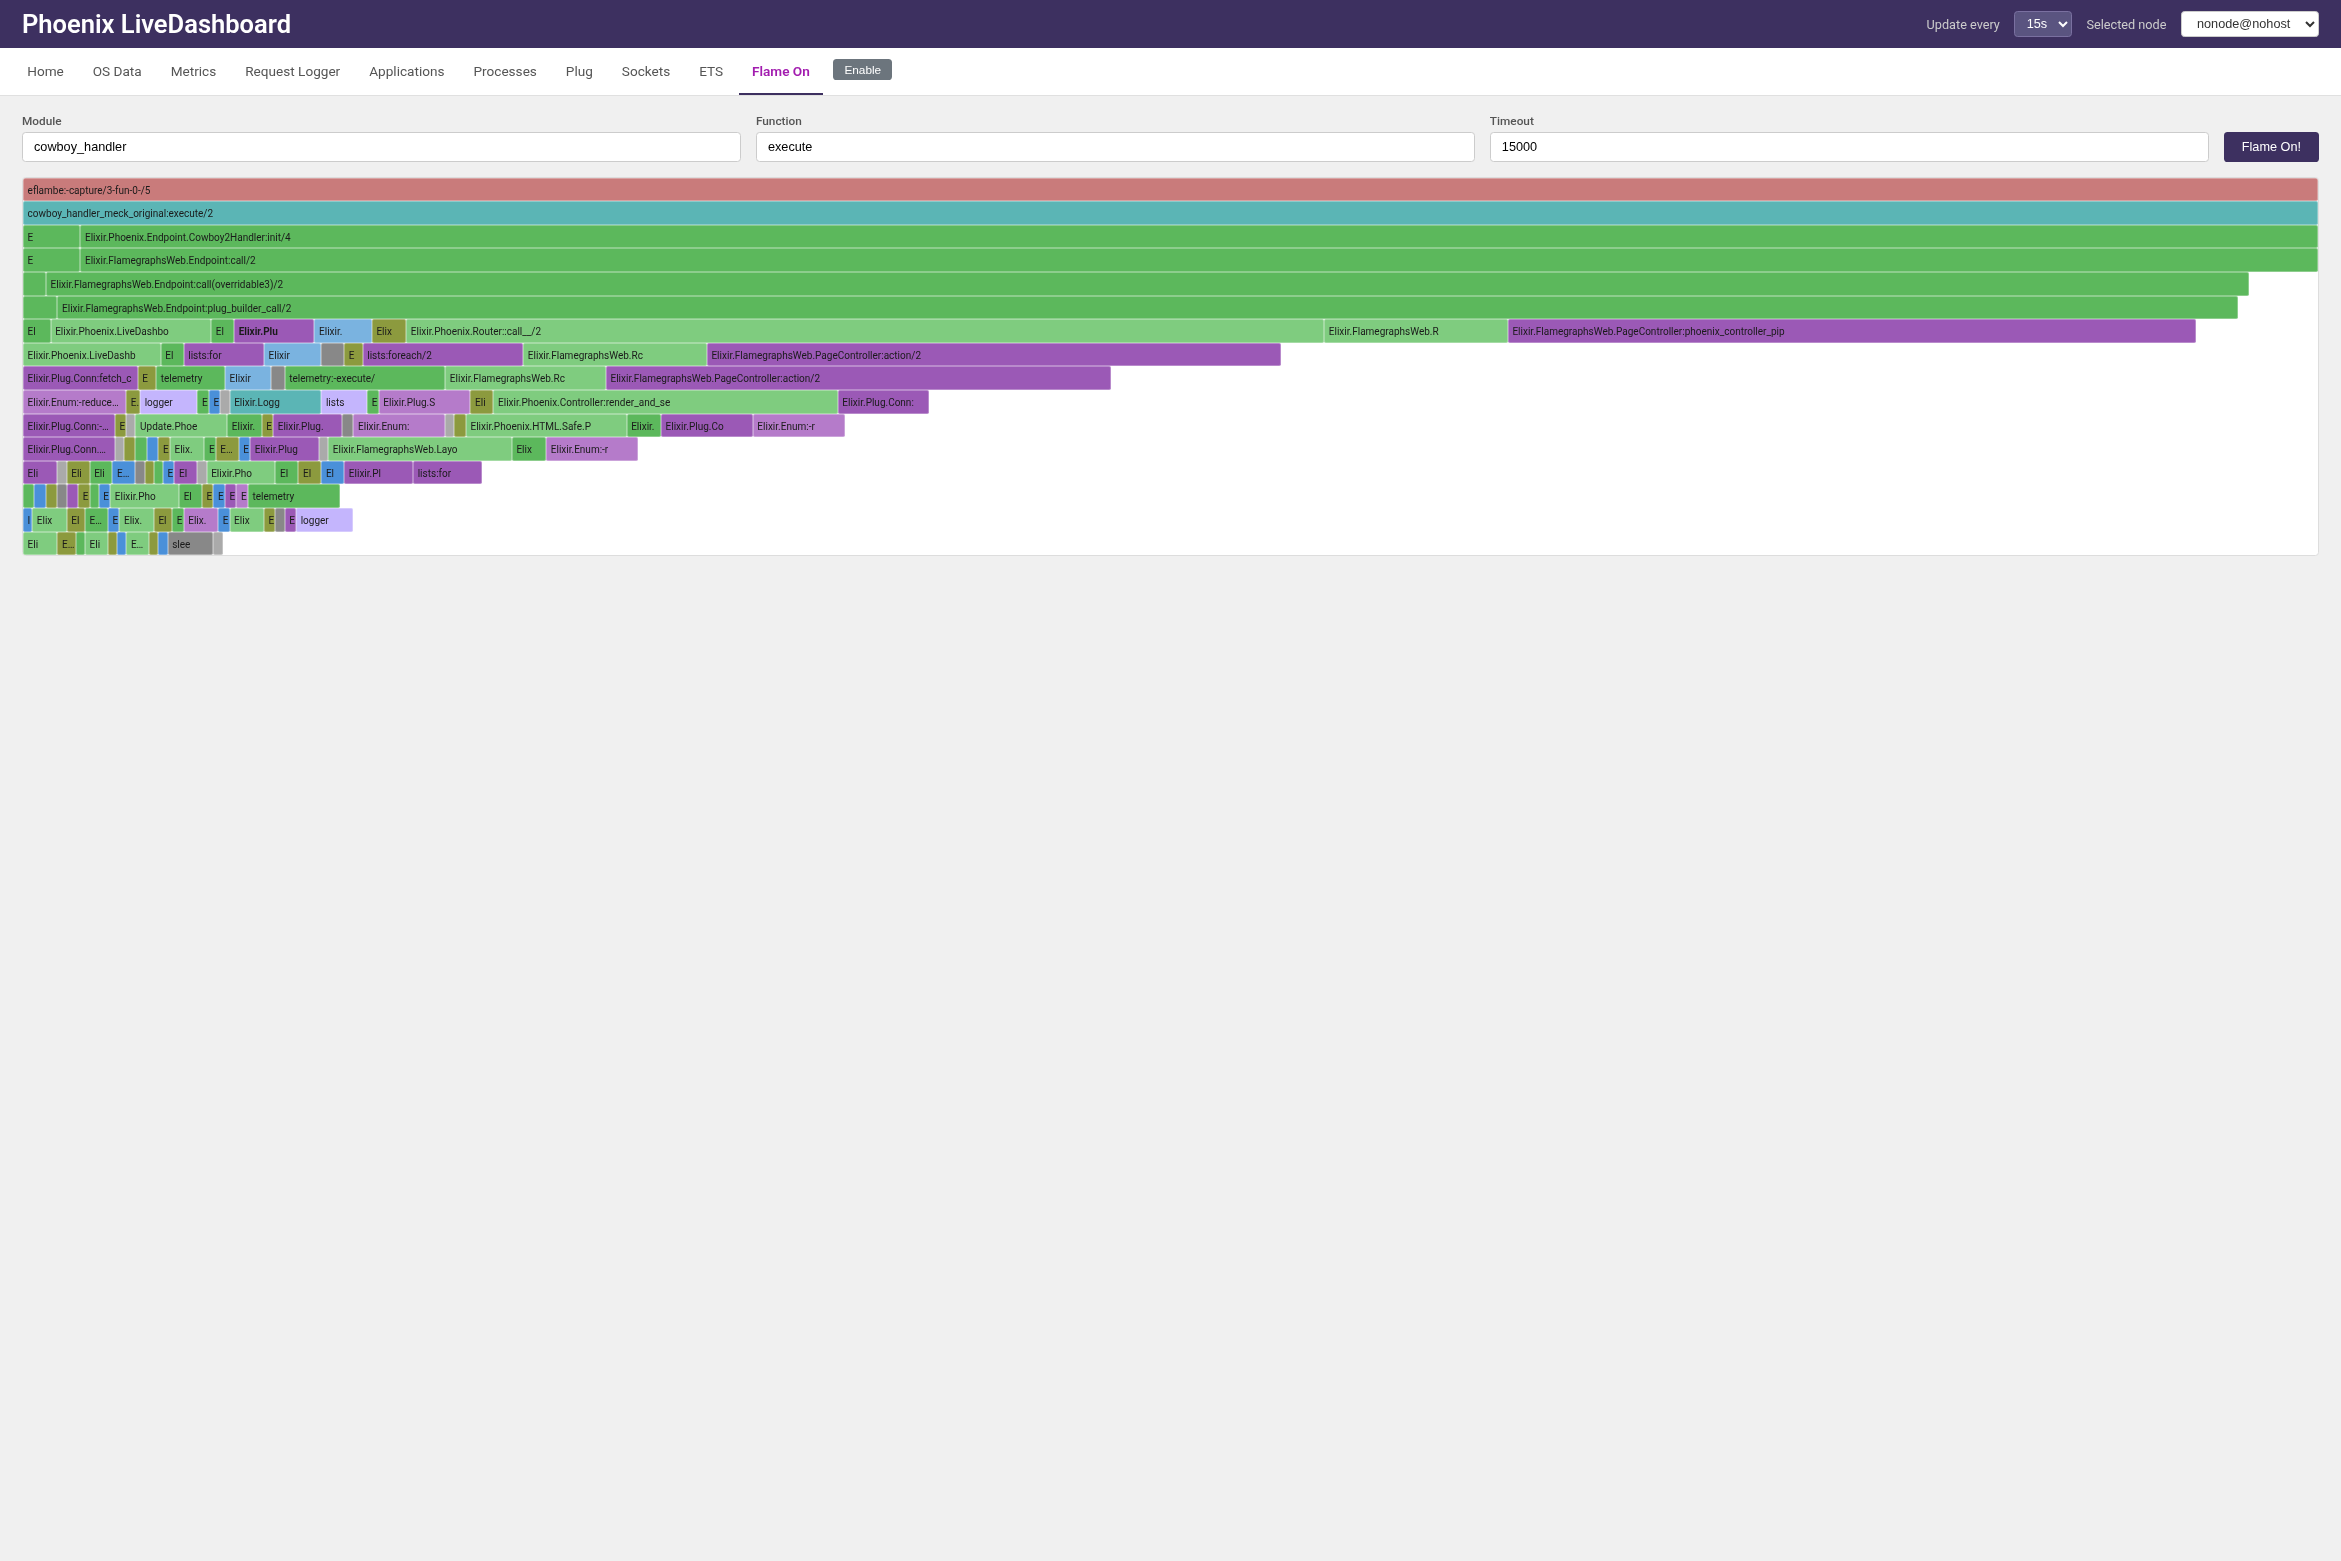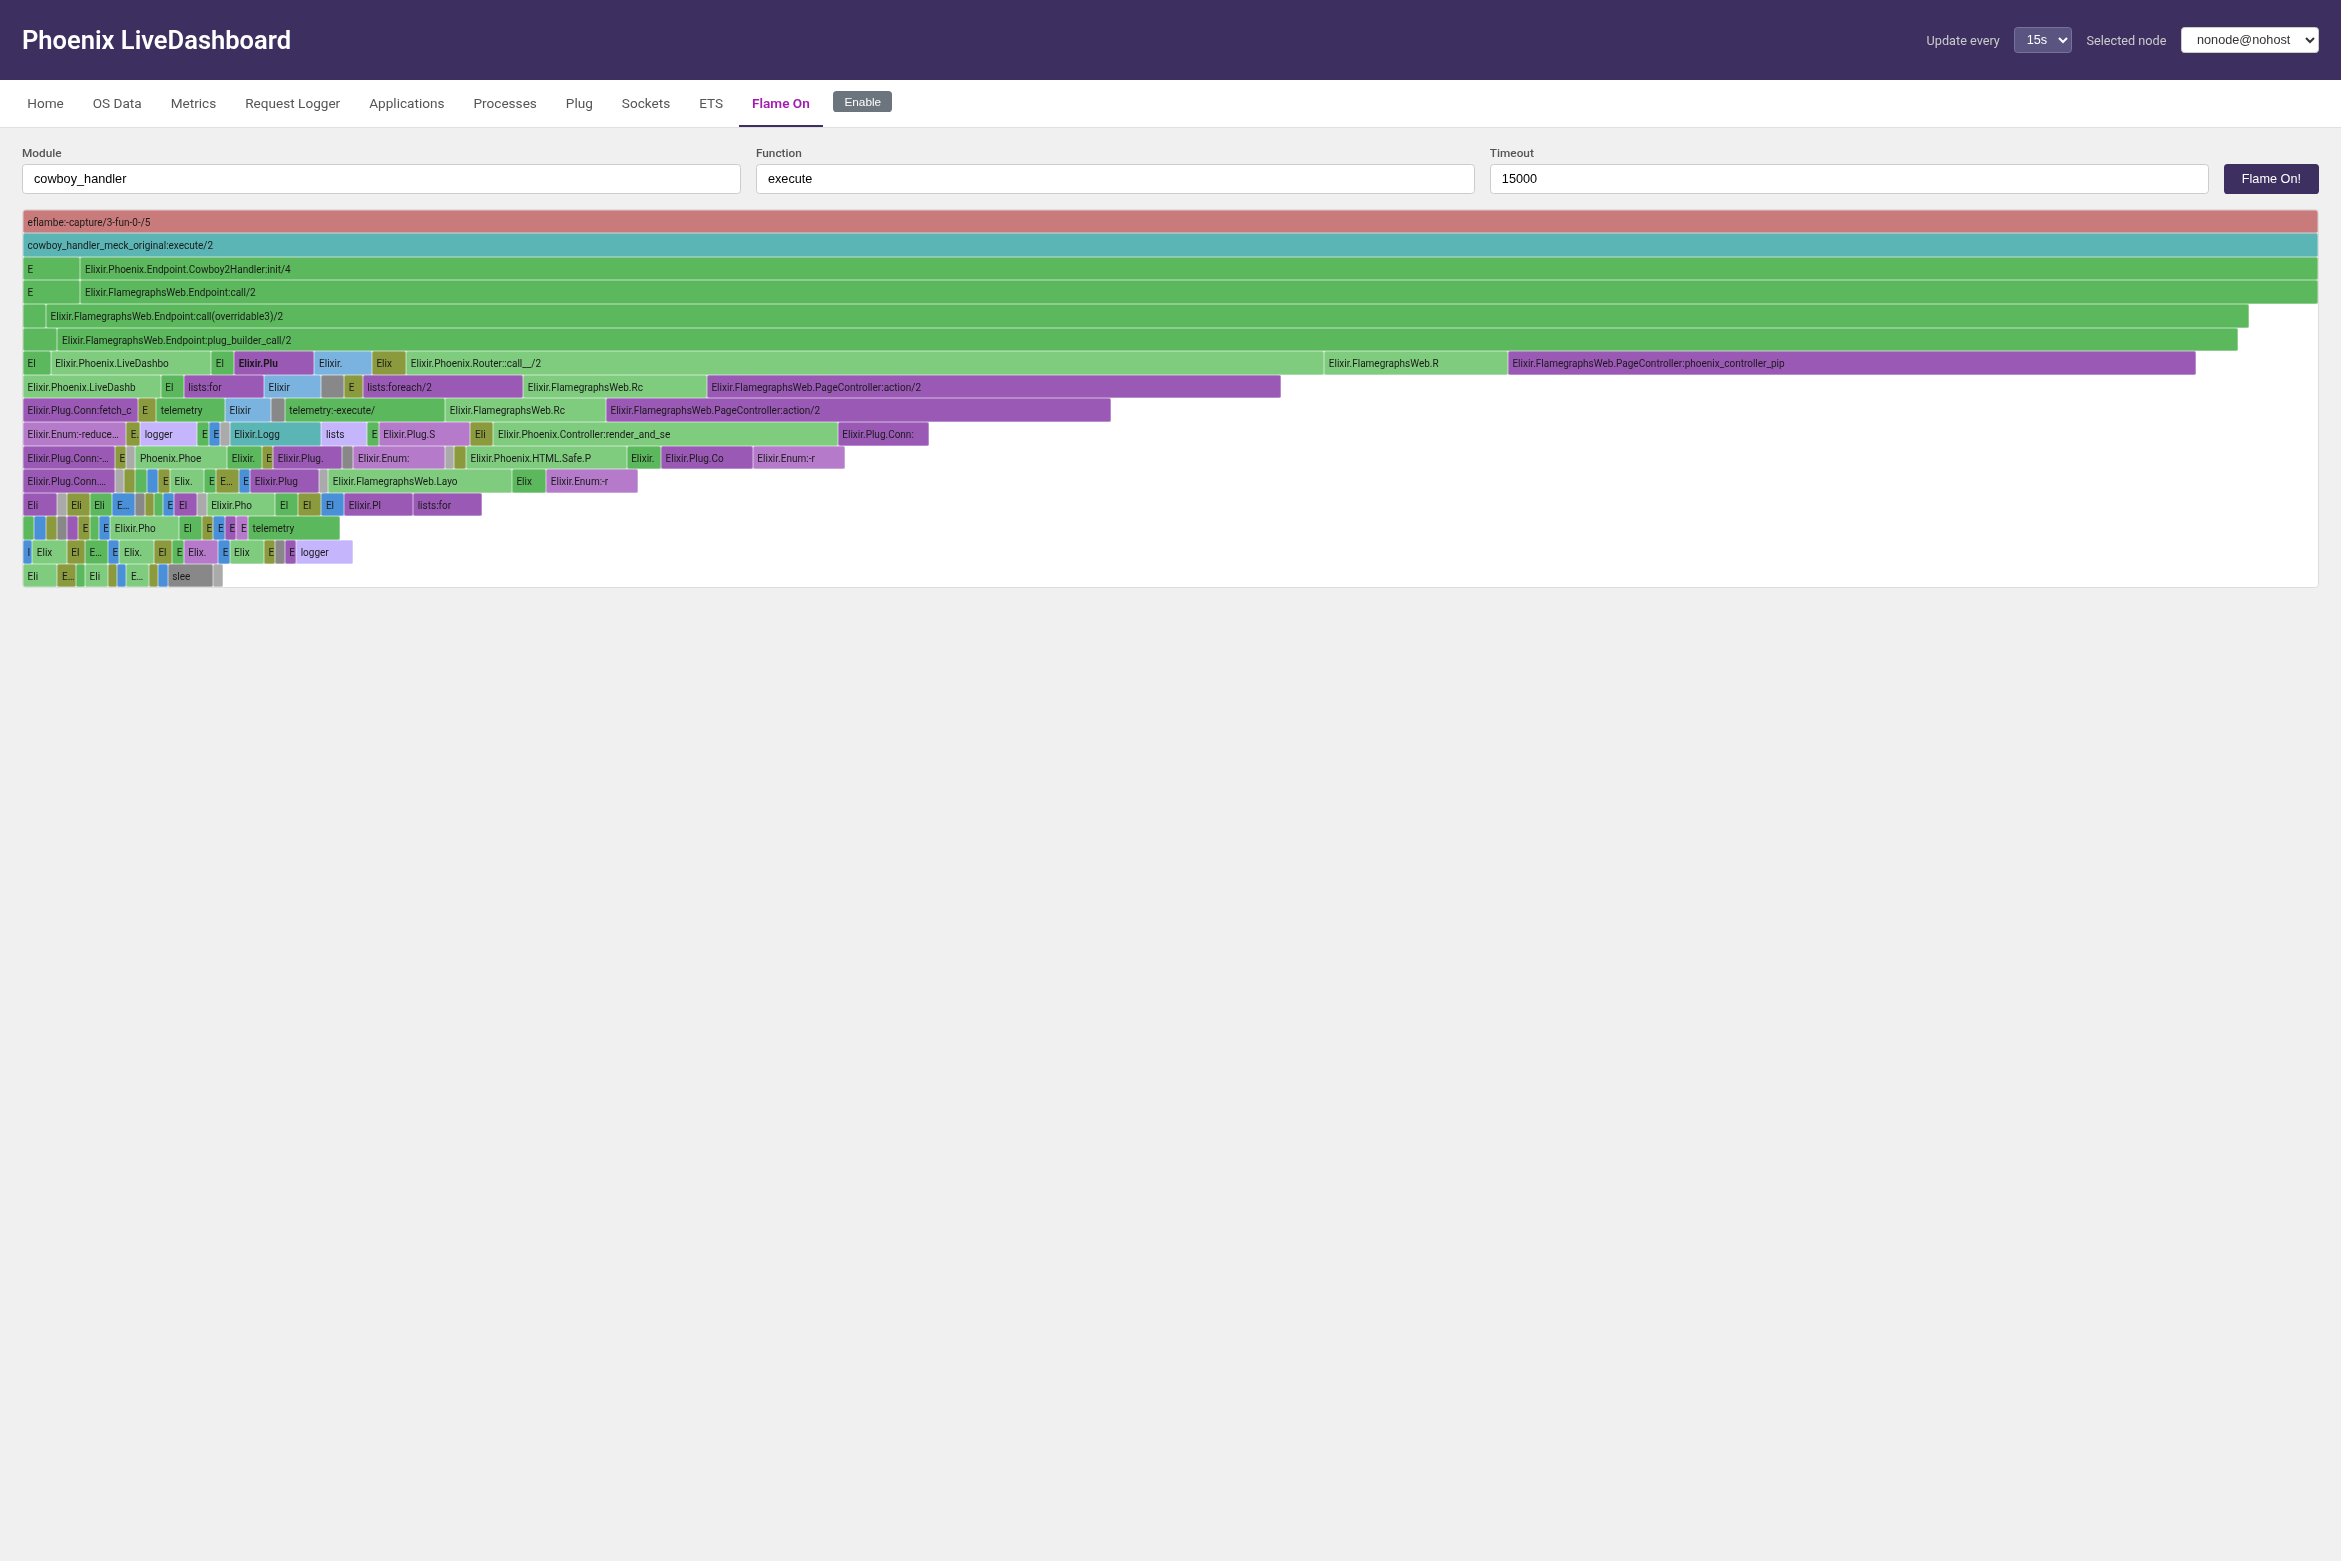--- a/index.html
+++ b/index.html
@@ -2,21 +2,21 @@
 <html style="font-size:14.5px"><head>
   <meta charset="utf-8">
   <style>
     * { box-sizing: border-box; margin: 0; padding: 0; }
     body { font-family: -apple-system, BlinkMacSystemFont, "Segoe UI", Roboto, sans-serif; background: #f0f0f0; }
 
     
     .header {
       background: #3d3060;
       color: white;
-      padding: 25px 22px;
+      padding: 9px 22px;
       display: flex;
       align-items: center;
       justify-content: space-between;
     }
     .header-title {
       font-size: 25.5px;
       font-weight: 600;
       color: white;
     }
     .header-controls {
@@ -302,21 +302,21 @@
           <div class="fg-block c-green" title="E" style="width: 0.5%;">E</div>
           <div class="fg-block c-lpurple" title="Elixir.Plug.S" style="width: 4%;">Elixir.Plug.S</div>
           <div class="fg-block c-olive" title="Eli" style="width: 1%;">Eli</div>
           <div class="fg-block c-lgreen" title="Elixir.Phoenix.Controller:render_and_se" style="width: 15%;">Elixir.Phoenix.Controller:render_and_se</div>
           <div class="fg-block c-purple" title="Elixir.Plug.Conn:" style="width: 4%;">Elixir.Plug.Conn:</div>
         </div>
         <div class="fg-row">
           <div class="fg-block c-purple" title="Elixir.Plug.Conn:-fet" style="width: 4%;">Elixir.Plug.Conn:-fet</div>
           <div class="fg-block c-olive" title="E" style="width: 0.5%;">E</div>
           <div class="fg-block c-lgray" title="" style="width: 0.3%;"></div>
-          <div class="fg-block c-lgreen" title="Elixir.Phoe" style="width: 4%;">Phoenix.Phoe</div>
+          <div class="fg-block c-lgreen" title="Elixir.Phoe" style="width: 4%;">Update.Phoe</div>
           <div class="fg-block c-green" title="Elixir." style="width: 1.5%;">Elixir.</div>
           <div class="fg-block c-olive" title="E" style="width: 0.5%;">E</div>
           <div class="fg-block c-purple" title="Elixir.Plug." style="width: 3%;">Elixir.Plug.</div>
           <div class="fg-block c-gray" title="" style="width: 0.5%;"></div>
           <div class="fg-block c-lpurple" title="Elixir.Enum:" style="width: 4%;">Elixir.Enum:</div>
           <div class="fg-block c-lgray" title="" style="width: 0.3%;"></div>
           <div class="fg-block c-olive" title="" style="width: 0.5%;"></div>
           <div class="fg-block c-lgreen" title="Elixir.Phoenix.HTML.Safe.P" style="width: 7%;">Elixir.Phoenix.HTML.Safe.P</div>
           <div class="fg-block c-green" title="Elixir." style="width: 1.5%;">Elixir.</div>
           <div class="fg-block c-purple" title="Elixir.Plug.Co" style="width: 4%;">Elixir.Plug.Co</div>

